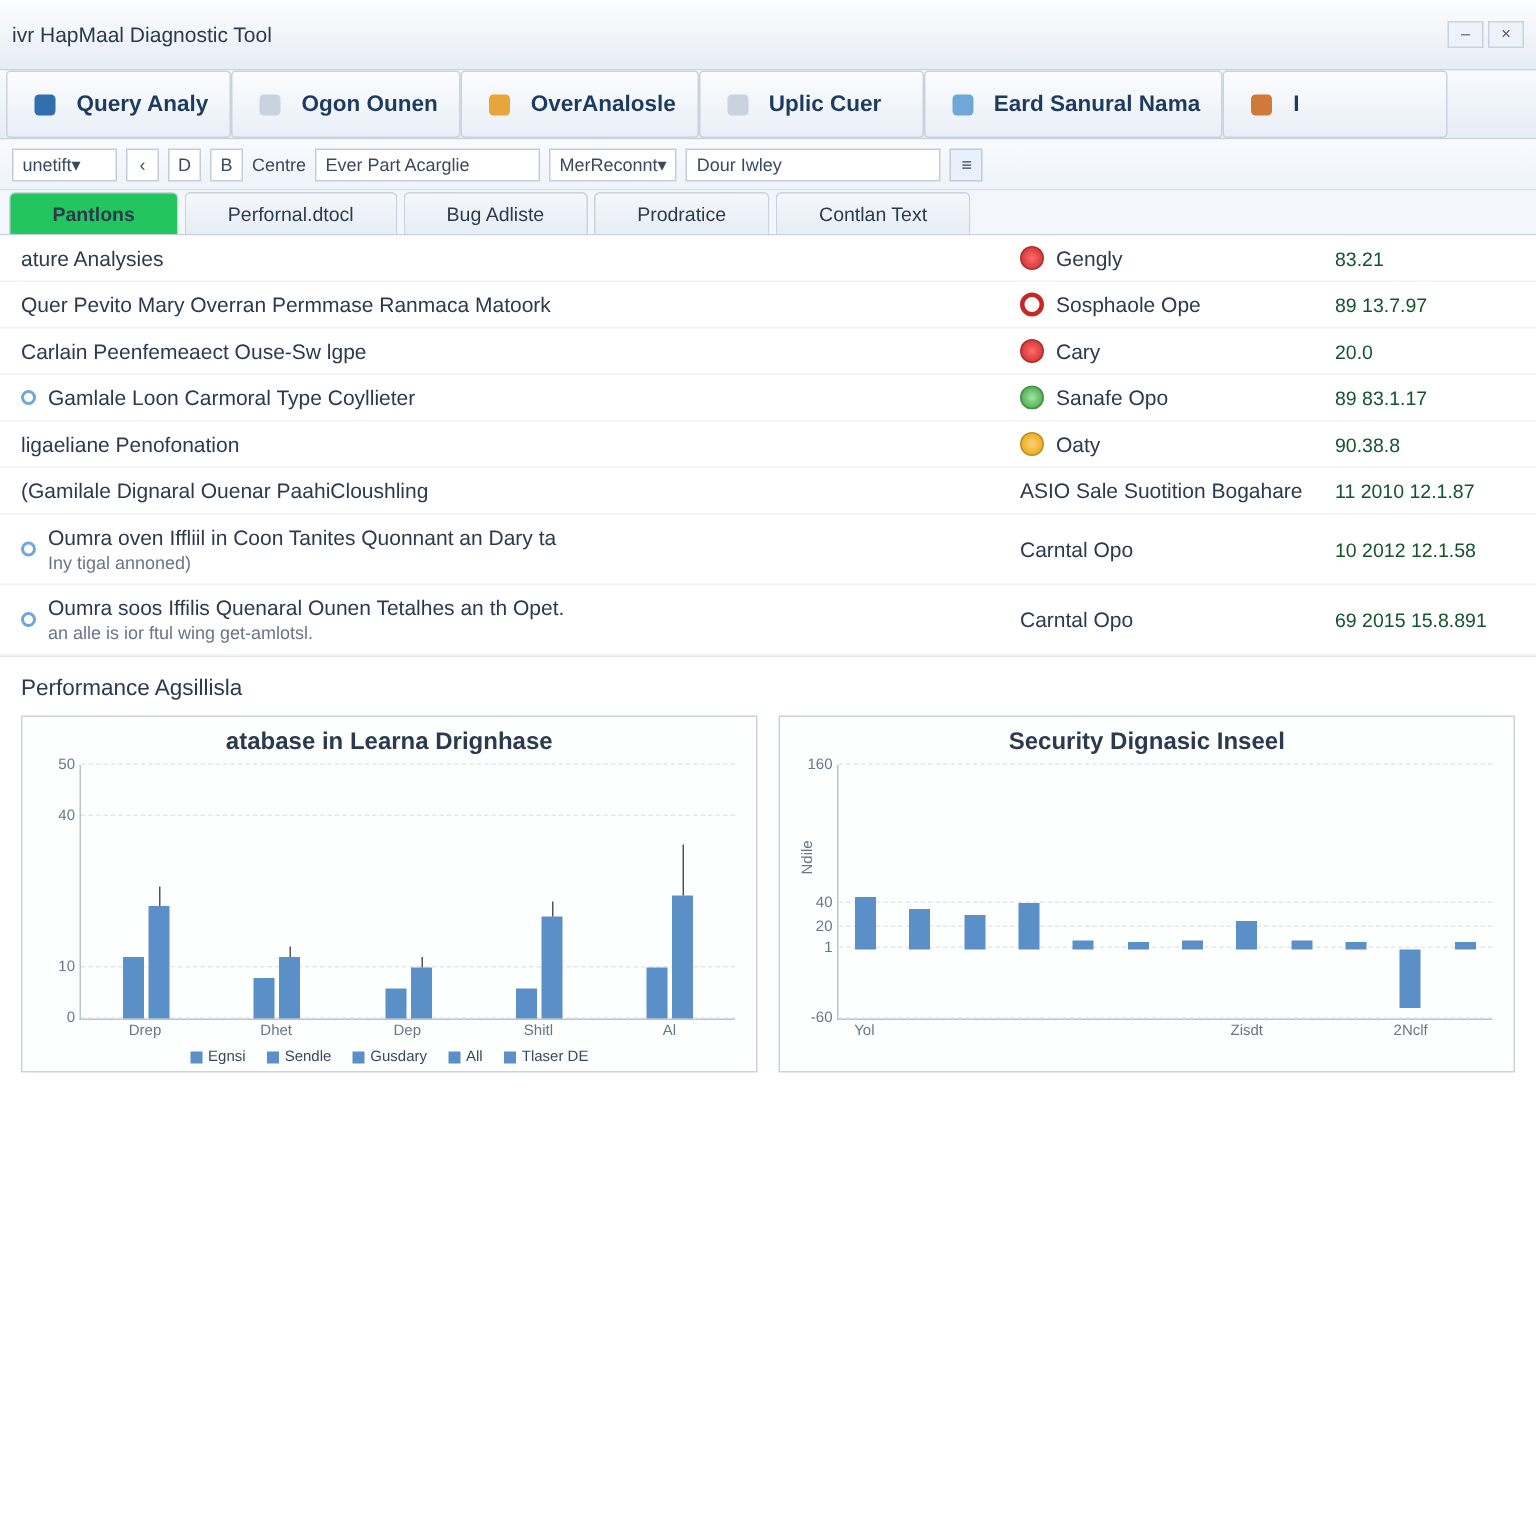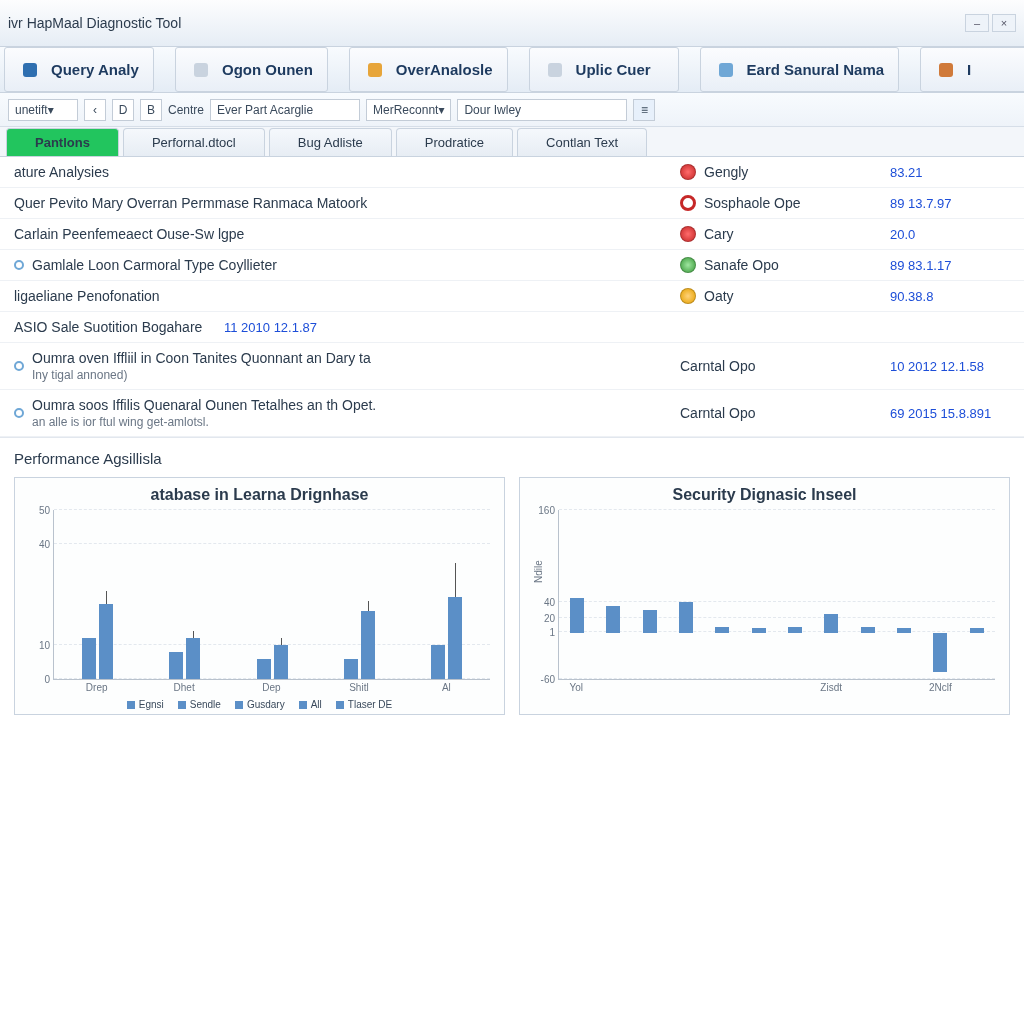--- a/index.html
+++ b/index.html
@@ -1,37 +1,37 @@
 <!DOCTYPE html>
 <html><head>
 <meta charset="utf-8">
 <style>
 * { box-sizing: border-box; margin: 0; padding: 0; font-family: "Segoe UI", Tahoma, sans-serif; }
 html, body { width: 1024px; height: 1024px; background: #e8eef5; overflow: hidden; }
 .window { width: 1024px; height: 1024px; background: #fff; display: flex; flex-direction: column; }
 .titlebar { height: 47px; background: linear-gradient(#fdfdfe,#e6edf5); border-bottom: 1px solid #c9d3df; display: flex; align-items: center; padding: 0 8px; font-size: 14px; color: #2b3b4d; }
 .titlebar .spacer { flex: 1; }
 .titlebar .winbtn { width: 24px; height: 18px; margin-left: 3px; background: #eef3f9; border: 1px solid #c9d3df; display: flex; align-items: center; justify-content: center; font-size: 11px; color: #556; cursor: pointer; }
-.ribbon { height: 46px; background: linear-gradient(#f8fbfe,#e4ecf5); border-bottom: 1px solid #c9d3df; display: flex; align-items: stretch; padding: 0 4px; gap: 21px; }
+.ribbon { height: 46px; background: linear-gradient(#f8fbfe,#e4ecf5); border-bottom: 1px solid #c9d3df; display: flex; align-items: stretch; padding: 0 4px; gap: 0; }
 .ribbon .rbtn { flex: 0 0 auto; min-width: 150px; background: linear-gradient(#fbfcfe,#e9eff7); border: 1px solid #c9d3df; border-radius: 3px; display: flex; align-items: center; gap: 10px; padding: 0 14px; color: #1d3a5f; font-weight: 600; font-size: 15px; cursor: pointer; }
 .ribbon .rbtn .ric { width: 22px; height: 22px; display: flex; align-items: center; justify-content: center; }
 .toolbar { height: 34px; background: linear-gradient(#f8fbfe,#eef3f9); border-bottom: 1px solid #d6dee8; display: flex; align-items: center; gap: 6px; padding: 0 8px; font-size: 12px; color: #3a4a5c; }
 .toolbar .tsel, .toolbar .tinput { height: 22px; border: 1px solid #c3ccd7; background: #fff; padding: 0 6px; font-size: 12px; color: #3a4a5c; }
 .toolbar .tsel { min-width: 70px; display: flex; align-items: center; gap: 0; }
 .toolbar .tbtn { width: 22px; height: 22px; border: 1px solid #c3ccd7; background: #fff; display: flex; align-items: center; justify-content: center; font-size: 12px; color: #3a4a5c; cursor: pointer; }
 .tabs { height: 30px; display: flex; align-items: flex-end; padding: 0 6px; background: #f3f6fa; border-bottom: 1px solid #c9d3df; }
 .tabs .tab { height: 28px; padding: 0 28px; border: 1px solid #c9d3df; border-bottom: none; background: linear-gradient(#f5f8fc,#e7edf4); border-radius: 4px 4px 0 0; margin-right: 4px; display: flex; align-items: center; font-size: 13px; color: #2b3b4d; cursor: pointer; }
 .tabs .tab.active { background: #22c55e; font-weight: 600; }
 .content { flex: 1; overflow: auto; background: #fff; }
 .rows { border-bottom: 1px solid #e2e7ee; }
 .row { display: flex; align-items: center; padding: 7px 14px; border-bottom: 1px solid #eef1f5; font-size: 14px; color: #2b3b4d; }
 .row .rlabel { flex: 1; }
 .row .rsub { font-size: 12px; color: #6a7685; margin-top: 2px; }
 .row .rstatus { flex: 0 0 210px; display: flex; align-items: center; gap: 8px; }
-.row .rvalue { flex: 0 0 120px; color: #1d4ed8; font-size: 13px; }
+.row .rvalue { flex: 0 0 120px; color: #14532d; font-size: 13px; }
 .status-dot { width: 16px; height: 16px; border-radius: 50%; border: 1px solid rgba(0,0,0,0.2); }
 .red { background: radial-gradient(#ff6b6b,#c62828); }
 .orange { background: radial-gradient(#ffd27a,#e6a100); }
 .green { background: radial-gradient(#9fe6a0,#3a9a3a); }
 .ring { background: #fff; border: 3px solid #c62828; }
 .bullet { width: 10px; height: 10px; border: 2px solid #6fa7d6; border-radius: 50%; margin-right: 8px; flex: 0 0 auto; }
 .section-title { padding: 12px 14px 6px; font-size: 15px; color: #2b3b4d; }
 .charts { display: flex; gap: 14px; padding: 4px 14px 14px; }
 .chartbox { flex: 1; border: 1px solid #c9d3df; background: #fdfefe; padding: 8px 10px 4px; }
 .chartbox .ctitle { font-size: 16px; font-weight: 600; color: #2b3b4d; margin-bottom: 6px; text-align: center; }
@@ -175,20 +175,21 @@
         </div>
         <div class="row">
           <div class="rlabel">ligaeliane Penofonation</div>
           <div class="rstatus">
             <span class="status-dot orange"></span>
             <span>Oaty</span>
           </div>
           <div class="rvalue">90.38.8</div>
         </div>
         <div class="row">
+          <div class="rlabel">(Gamilale Dignaral Ouenar PaahiCloushling</div>
           <div class="rstatus">
             <span>ASIO Sale Suotition Bogahare</span>
           </div>
           <div class="rvalue">11 2010 12.1.87</div>
         </div>
         <div class="row">
           <span class="bullet"></span>
           <div class="rlabel">Oumra oven Iffliil in Coon Tanites Quonnant an Dary ta<div class="rsub">Iny tigal annoned)</div></div>
           <div class="rstatus">
             <span>Carntal Opo</span>

